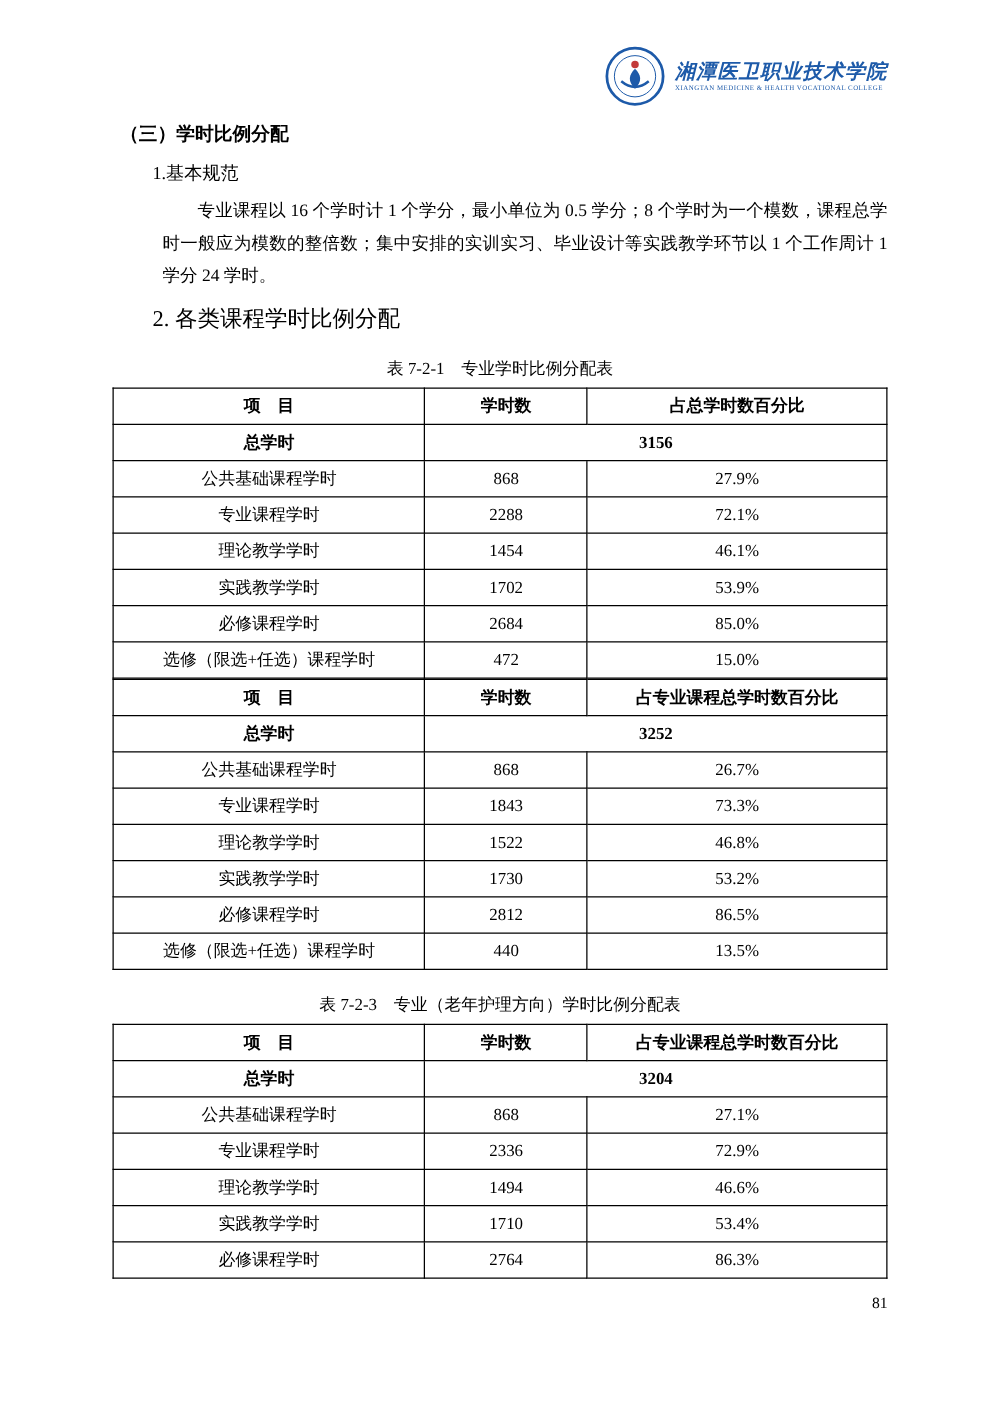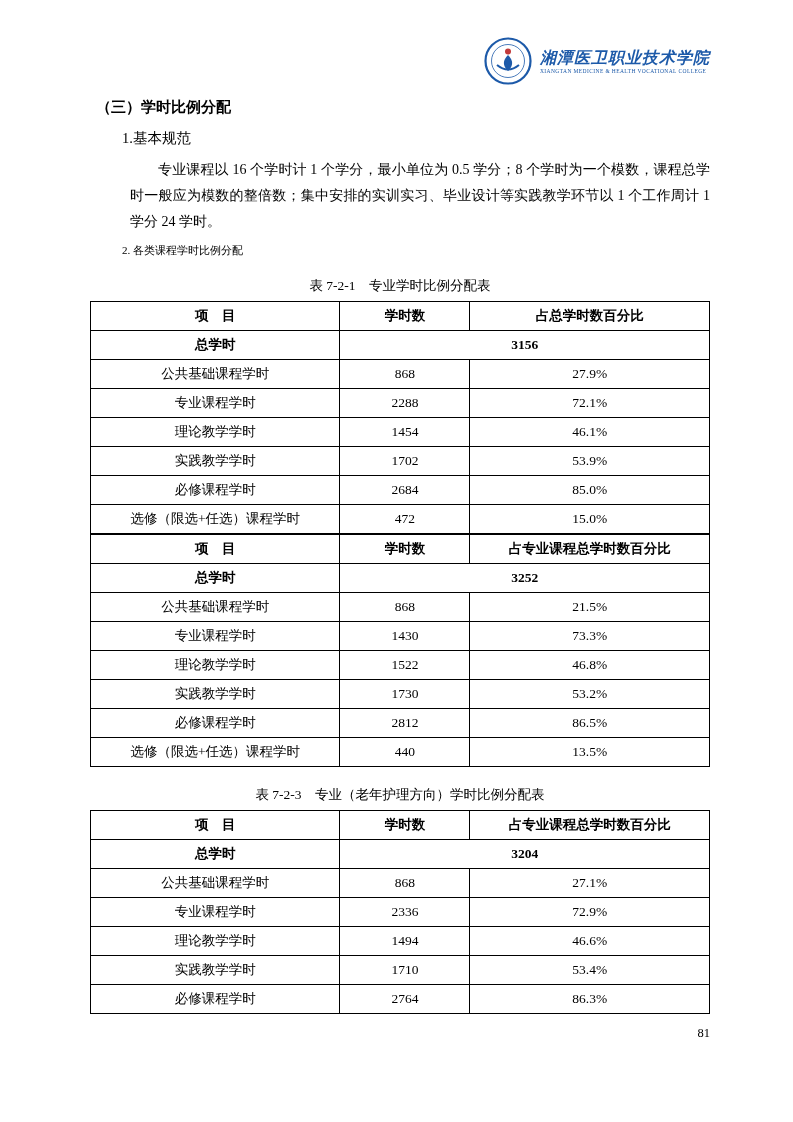--- a/index.html
+++ b/index.html
@@ -15,21 +15,21 @@
   .header { display:flex; justify-content:flex-end; align-items:center; height:62px; margin-bottom:6px; }
   .logo { display:flex; align-items:center; gap:7px; }
   .logo-text { display:flex; flex-direction:column; line-height:1.25; }
   .logo-cn { color:#1d5aa9; font-size:16px; font-weight:bold; font-style:italic; letter-spacing:1px; white-space:nowrap;text-align:right; }
   .logo-en { color:#1d5aa9; font-size:5.5px; letter-spacing:0.4px; white-space:nowrap; }
 
   
   .heading { font-family:"Liberation Sans","DejaVu Sans",sans-serif; font-size:15px; font-weight:bold; margin:4px 0 12px 6px; }
   .num-item { font-size:14.5px; margin-left:32px; margin-bottom:9px; }
   .para { font-size:14px; line-height:1.85; text-align:justify; text-indent:2em; margin-bottom:8px;margin-left:40px; }
-  .num-item2 { font-size:11px; margin-left:32px; margin-bottom:6px; }
+  .num-item2 { font-size:18px; margin-left:32px; margin-bottom:6px; }
 
   
   .caption { font-size:13.5px; text-align:center; margin:19px 0 6px 0; }
   table.data { width:100%; border-collapse:collapse; table-layout:fixed; font-size:13.5px; }
   table.data col.c1 { width:40.3%; }
   table.data col.c2 { width:21.0%; }
   table.data col.c3 { width:38.7%; }
   table.data th, table.data td {
     border:1px solid #000; text-align:center; vertical-align:middle;
     padding:5px 2px; height:27px; font-weight:normal;
@@ -133,25 +133,25 @@
       </tr>
     </thead>
     <tbody>
       <tr class="total-row">
         <td>总学时</td>
         <td colspan="2">3252</td>
       </tr>
       <tr>
         <td>公共基础课程学时</td>
         <td>868</td>
-        <td>21.5%</td>
+        <td>26.7%</td>
       </tr>
       <tr>
         <td>专业课程学时</td>
-        <td>1430</td>
+        <td>1843</td>
         <td>73.3%</td>
       </tr>
       <tr>
         <td>理论教学学时</td>
         <td>1522</td>
         <td>46.8%</td>
       </tr>
       <tr>
         <td>实践教学学时</td>
         <td>1730</td>

